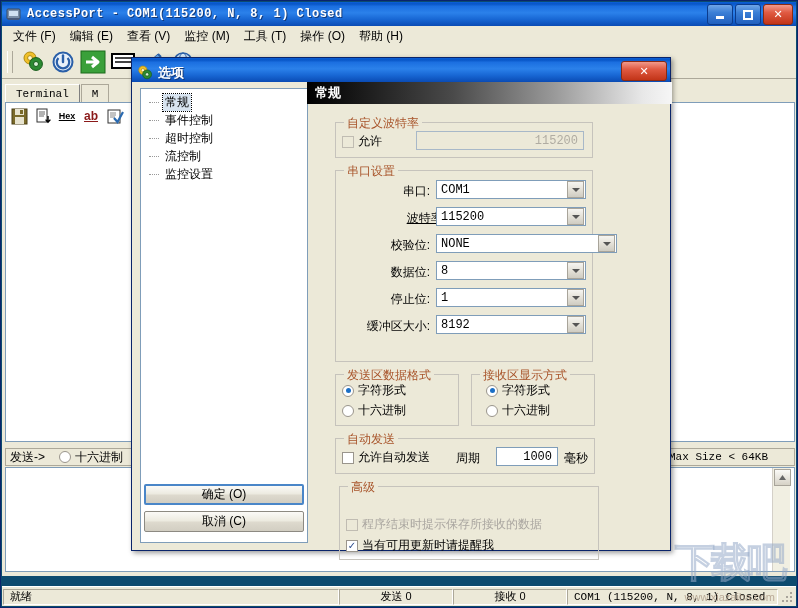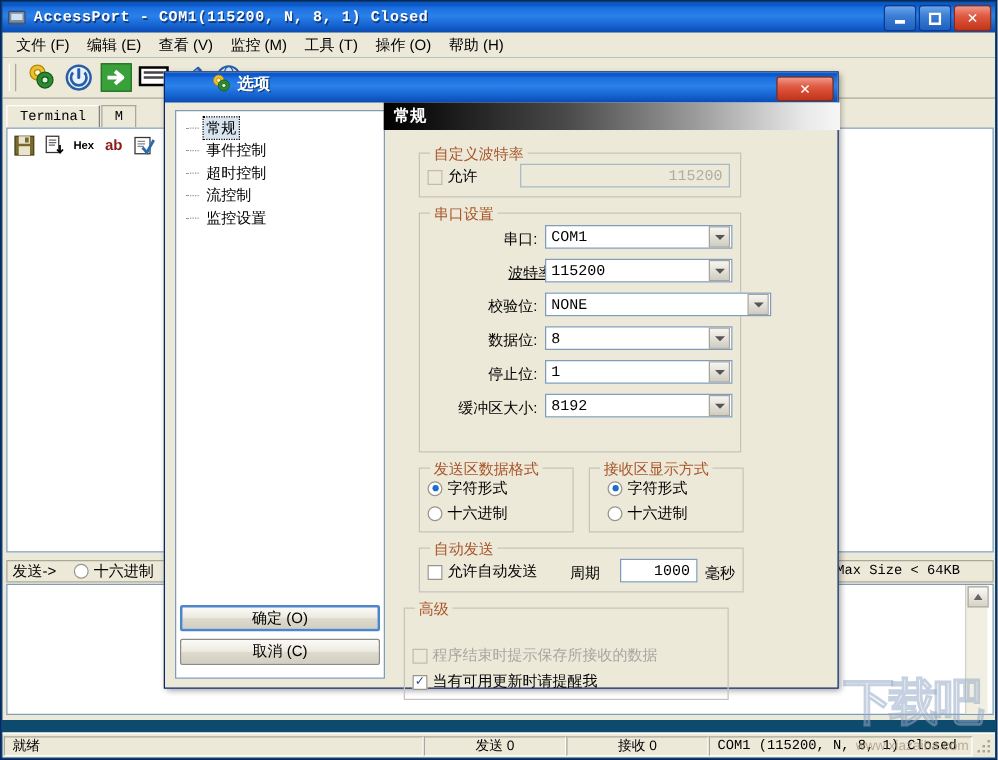--- a/index.html
+++ b/index.html
@@ -44,39 +44,39 @@
 
   
   .pane{position:absolute;background:#fff;border:1px solid #7f9db9;box-sizing:border-box;}
   .tabstrip{position:absolute;left:3px;top:6px;height:17px;display:flex;align-items:flex-end;}
   .tab{height:17px;padding:0 10px;font-family:"Liberation Mono","DejaVu Sans Mono",monospace;font-size:11px;
     background:#ece9d8;border:1px solid #aca899;border-bottom:none;display:flex;align-items:center;
     color:#000;margin-right:1px;}
   .tab.active{background:#ece9d8;border-color:#fff #808080 #ece9d8 #fff;font-weight:normal;}
 
   .mini-toolbar{position:absolute;height:22px;display:flex;align-items:center;gap:2px;}
-  .mini-btn{width:22px;height:20px;display:flex;align-items:center;justify-content:center;font-size:10px;}
+  .mini-btn{width:22px;height:20px;display:flex;align-items:center;justify-content:center;font-size:10px;text-decoration:underline;}
 
   .sendrow{position:absolute;height:18px;display:flex;align-items:center;
     background:#ece9d8;border:1px solid #aca899;box-sizing:border-box;font-size:12px;}
 
   
   .statusbar{position:absolute;left:1px;bottom:1px;width:794px;height:20px;
     background:#ece9d8;border-top:1px solid #fff;display:flex;align-items:center;box-sizing:border-box;}
   .sb-cell{height:16px;border:1px solid;border-color:#aca899 #fff #fff #aca899;
     display:flex;align-items:center;padding:0 6px;box-sizing:border-box;font-size:11px;
     font-family:"Liberation Mono","DejaVu Sans Mono",monospace;}
   .grip{position:absolute;right:2px;bottom:2px;width:14px;height:14px;}
 
   
   #dlg{position:absolute;left:130px;top:56px;width:540px;height:494px;
     background:#ece9d8;border:1px solid #0a246a;box-sizing:border-box;box-shadow:2px 2px 5px rgba(0,0,0,.4);}
   .dlg-title{height:24px;
     background:linear-gradient(180deg,#0a5fd8 0%,#0855c6 8%,#1b6fe0 18%,#2b81ea 45%,#1867d4 72%,#0a4bb4 100%);
-    display:flex;align-items:flex-start;position:relative;padding-left:32px;}
+    display:flex;align-items:flex-end;position:relative;}
   .dlg-title .t{color:#fff;font-size:13px;font-weight:bold;text-shadow:1px 1px 0 #123a7a;margin-left:4px;}
   .dlg-close{position:absolute;right:3px;top:3px;width:44px;height:18px;border:1px solid #8a2a12;border-radius:3px;
     background:linear-gradient(180deg,#f09a8c 0%,#e05a42 40%,#c23418 100%);
     color:#fff;font-size:11px;font-weight:bold;display:flex;align-items:center;justify-content:center;}
 
   .tree{position:absolute;left:8px;top:30px;width:168px;height:455px;background:#fff;
     border:1px solid #7f9db9;box-sizing:border-box;padding:4px 0 0 4px;}
   .tree-node{height:18px;display:flex;align-items:center;font-size:12px;padding-left:18px;position:relative;}
   .tree-node .lbl{padding:0 2px;}
   .tree-node.sel .lbl{background:#d8e4f0;outline:1px dotted #000;}
@@ -438,21 +438,21 @@
         <span class="gtitle">自动发送</span>
         <div class="chk" style="left:6px;top:10px;">
           <span class="box"></span>
           <span>允许自动发送</span>
         </div>
         <div class="lbl-r" style="left:120px;top:11px;width:40px;text-align:left;">周期</div>
         <div class="txtbox on" style="left:160px;top:8px;width:62px;">1000</div>
         <div class="lbl-r" style="left:228px;top:11px;width:40px;text-align:left;">毫秒</div>
       </div>
 
-      <div class="gbox" style="left:16px;top:404px;width:260px;height:74px;">
+      <div class="gbox" style="left:32px;top:404px;width:260px;height:74px;">
         <span class="gtitle">高级</span>
         <div class="chk dis" style="left:6px;top:29px;">
           <span class="box dis"></span>
           <span>程序结束时提示保存所接收的数据</span>
         </div>
         <div class="chk" style="left:6px;top:50px;">
           <span class="box">
               <span class="tick">✓</span>
             </span>
           <span>当有可用更新时请提醒我</span>

